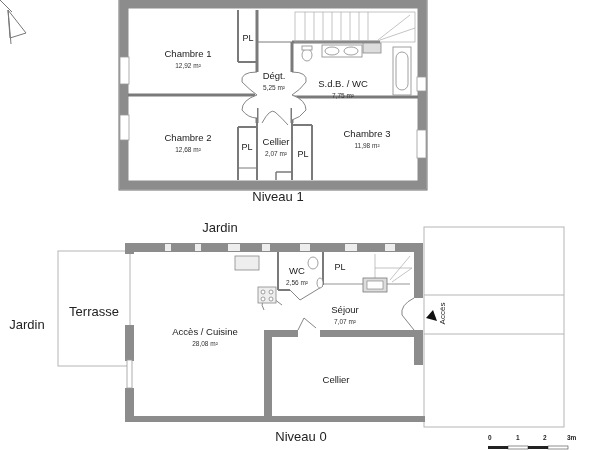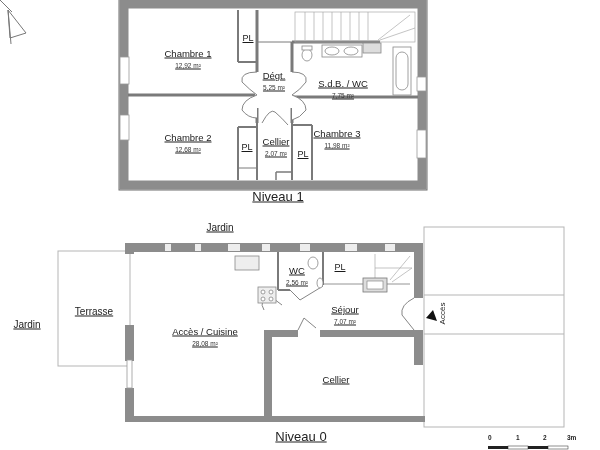--- a/index.html
+++ b/index.html
@@ -1,23 +1,23 @@
 <!DOCTYPE html>
 <html><head>
 <meta charset="utf-8">
 <style>
   html, body { margin:0; padding:0; background:#ffffff; }
   body { width:600px; height:450px; position:relative; overflow:hidden;
          font-family:"Liberation Sans", sans-serif; color:#222; }
   svg.plan { position:absolute; left:0; top:0; }
-  .lbl { position:absolute; text-align:center; white-space:nowrap; transform:translate(-50%,-50%);text-decoration:underline; }
+  .lbl { position:absolute; text-align:center; white-space:nowrap; transform:translate(-50%,-50%); }
   .room-name { font-size:9.5px; color:#1a1a1a; }
   .room-area { font-size:6.5px; color:#333; margin-top:3px; }
   .pl { font-size:9px; color:#1a1a1a; }
-  .ext { font-size:10px; color:#222; }
+  .ext { font-size:13px; color:#222; }
   .level { font-size:13px; color:#222; }
   .scale-num { position:absolute; font-size:6.5px; color:#222; font-weight:bold; }
   .acces { position:absolute; font-size:8px; transform:rotate(-90deg); transform-origin:center; }
 </style>
 </head>
 <body>
 
 <svg class="plan" width="600" height="450" viewBox="0 0 600 450">
 
   <g stroke="#777" fill="none" stroke-width="1">
@@ -192,21 +192,21 @@
   <div class="room-area">7,75 m²</div>
 </div>
 <div class="lbl" style="left:188px;top:142px">
   <div class="room-name">Chambre 2</div>
   <div class="room-area">12,68 m²</div>
 </div>
 <div class="lbl" style="left:276px;top:146px">
   <div class="room-name">Cellier</div>
   <div class="room-area">2,07 m²</div>
 </div>
-<div class="lbl" style="left:337px;top:138px">
+<div class="lbl" style="left:367px;top:138px">
   <div class="room-name">Chambre 3</div>
   <div class="room-area">11,98 m²</div>
 </div>
 <div class="lbl pl" style="left:248px;top:38px">PL</div>
 <div class="lbl pl" style="left:247px;top:147px">PL</div>
 <div class="lbl pl" style="left:303px;top:154px">PL</div>
 <div class="lbl level" style="left:278px;top:196px">Niveau 1</div>
 
 <div class="lbl ext" style="left:220px;top:227px">Jardin</div>
 <div class="lbl ext" style="left:27px;top:324px">Jardin</div>

